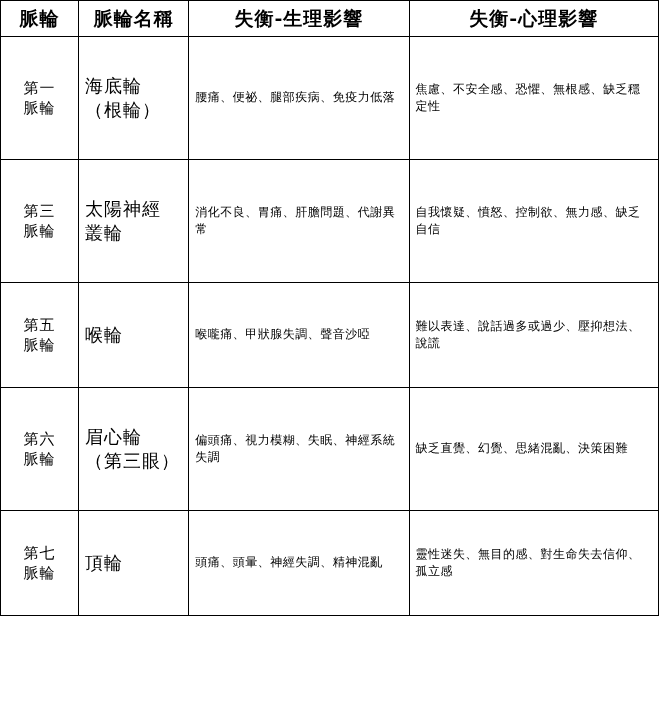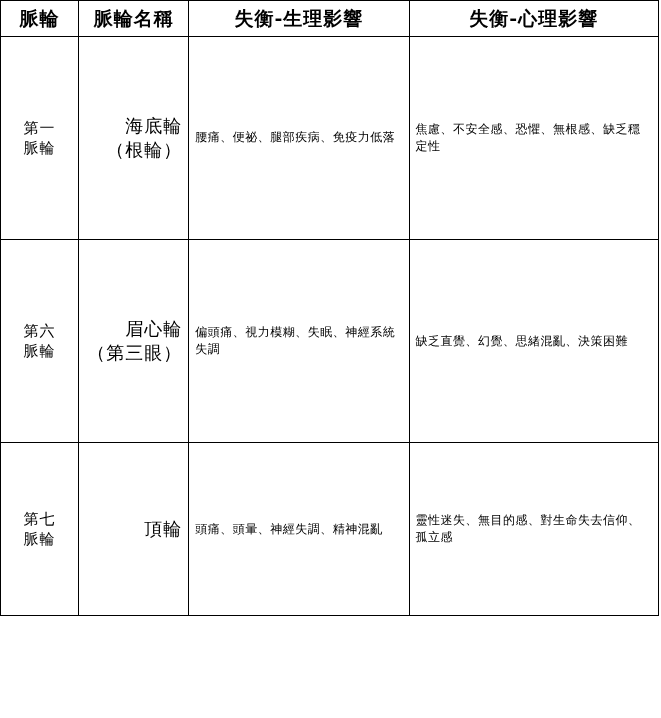--- a/index.html
+++ b/index.html
@@ -41,21 +41,21 @@
   .col-phys { width: 220px; }
   .col-psy { width: 249px; }
 
   td.cell-num {
     text-align: center;
     font-size: 15px;
     line-height: 1.35;
     letter-spacing: 1px;
   }
   td.cell-name {
-    text-align: right;
+    text-align: left;
     font-size: 18px;
     line-height: 1.35;
     letter-spacing: 1px;
   }
   td.cell-phys,
   td.cell-psy {
     text-align: left;
     font-size: 12px;
     line-height: 1.45;
     letter-spacing: 0.5px;
@@ -90,20 +90,43 @@
       </td>
       <td class="cell-name">
         <span class="two-line">海底輪</span>
         <span class="two-line">（根輪）</span>
       </td>
       <td class="cell-phys">腰痛、便祕、腿部疾病、免疫力低落</td>
       <td class="cell-psy">焦慮、不安全感、恐懼、無根感、缺乏穩定性</td>
     </tr>
     <tr>
       <td class="cell-num">
+        <span class="two-line">第三</span>
+        <span class="two-line">脈輪</span>
+      </td>
+      <td class="cell-name">
+        <span class="two-line">太陽神經</span>
+        <span class="two-line">叢輪</span>
+      </td>
+      <td class="cell-phys">消化不良、胃痛、肝膽問題、代謝異常</td>
+      <td class="cell-psy">自我懷疑、憤怒、控制欲、無力感、缺乏自信</td>
+    </tr>
+    <tr>
+      <td class="cell-num">
+        <span class="two-line">第五</span>
+        <span class="two-line">脈輪</span>
+      </td>
+      <td class="cell-name">
+        <span class="two-line">喉輪</span>
+      </td>
+      <td class="cell-phys">喉嚨痛、甲狀腺失調、聲音沙啞</td>
+      <td class="cell-psy">難以表達、說話過多或過少、壓抑想法、說謊</td>
+    </tr>
+    <tr>
+      <td class="cell-num">
         <span class="two-line">第六</span>
         <span class="two-line">脈輪</span>
       </td>
       <td class="cell-name">
         <span class="two-line">眉心輪</span>
         <span class="two-line">（第三眼）</span>
       </td>
       <td class="cell-phys">偏頭痛、視力模糊、失眠、神經系統失調</td>
       <td class="cell-psy">缺乏直覺、幻覺、思緒混亂、決策困難</td>
     </tr>

